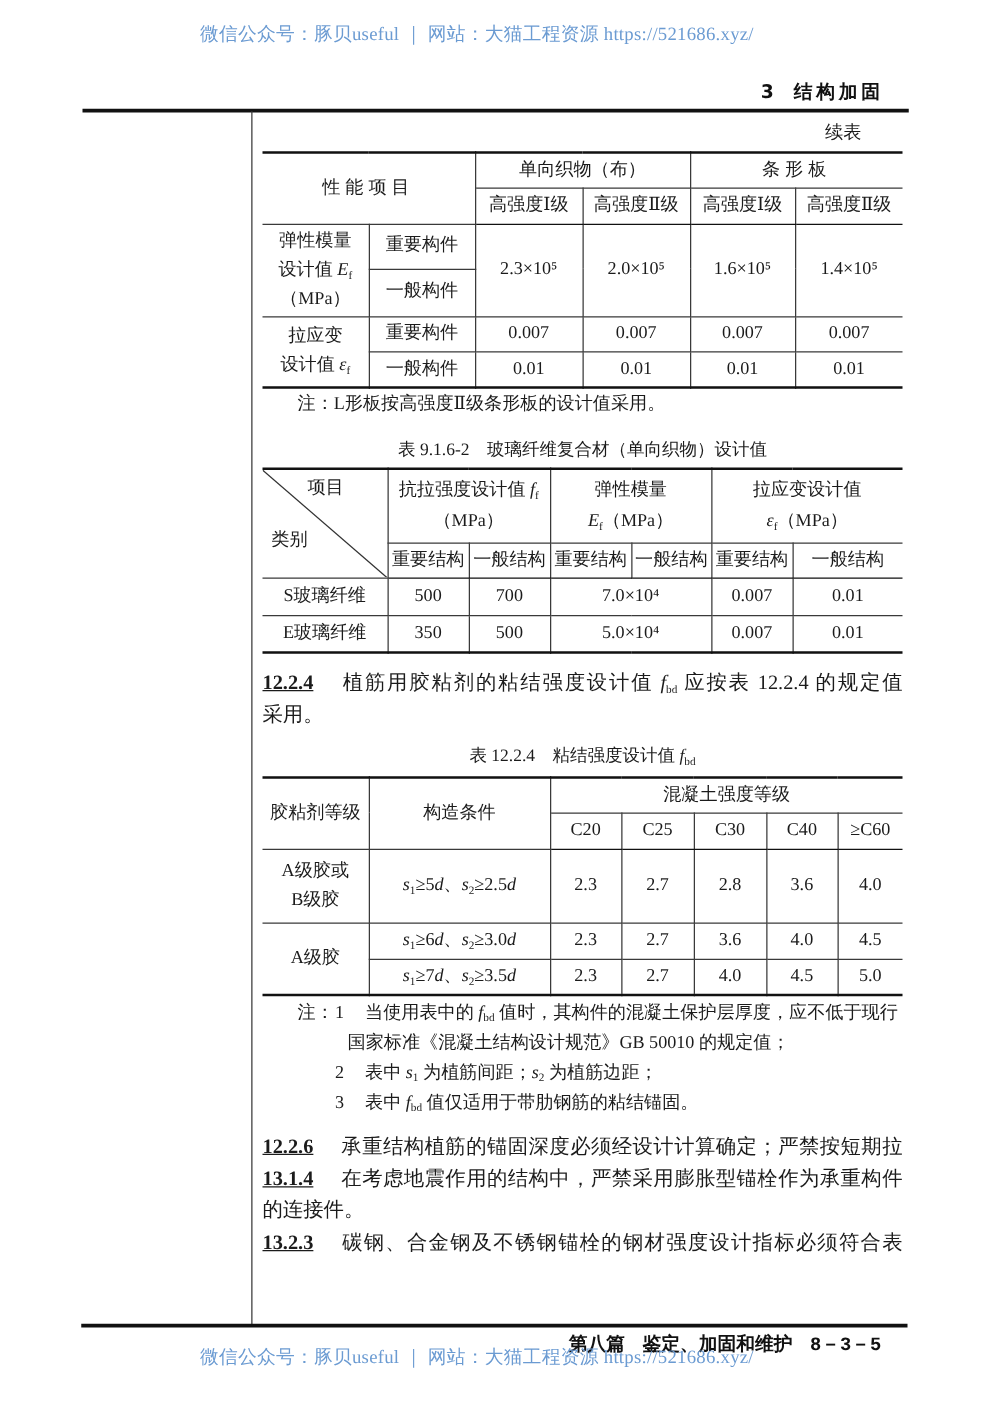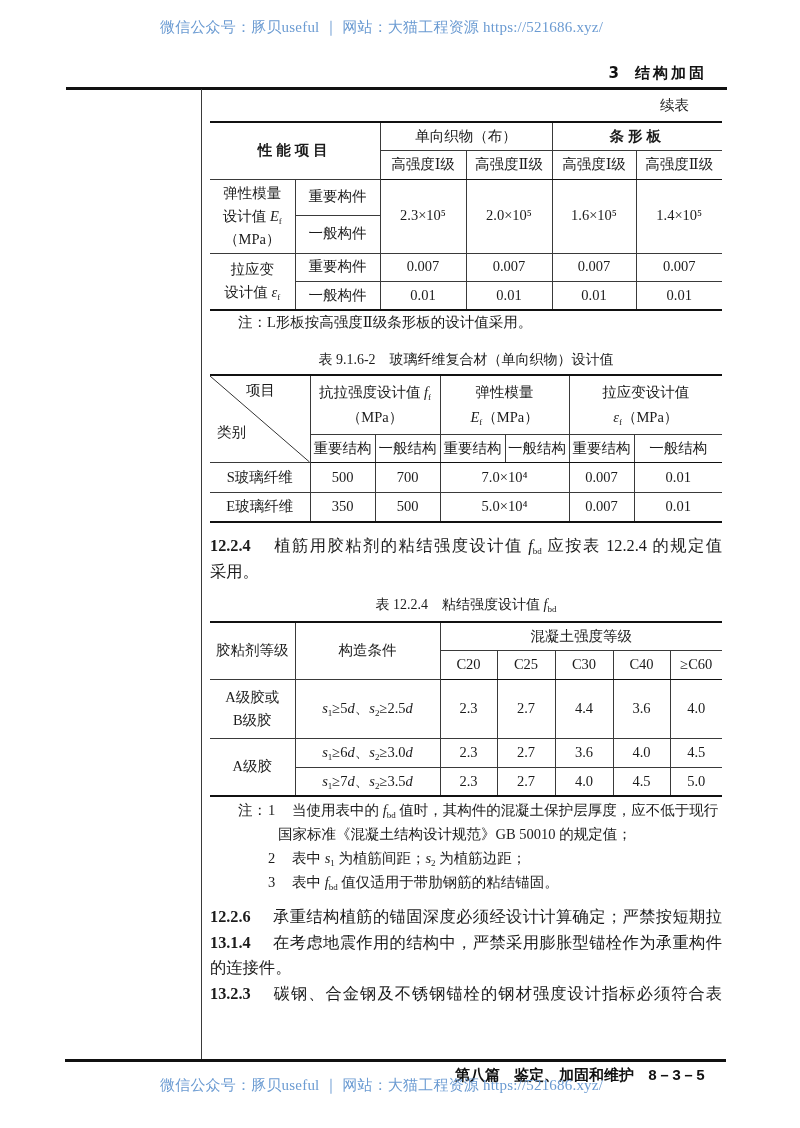--- a/index.html
+++ b/index.html
@@ -18,21 +18,21 @@
   #rule-bottom{left:65px;top:1059px;width:661px;height:3px;background:#111;}
   #vrule{left:201px;top:89px;width:1px;height:971px;background:#3a3a3a;}
 
   #cont-label{left:660px;top:96px;font-size:14.5px;}
 
   table.t{position:absolute;left:210px;border-collapse:collapse;table-layout:fixed;width:512px;
           border-top:2px solid #111;border-bottom:2px solid #111;border-left:hidden;border-right:hidden;}
   table.t td{border:1px solid #3a3a3a;text-align:center;vertical-align:middle;font-size:14.5px;
              padding:0;line-height:1.2;white-space:nowrap;overflow:hidden;}
   table.t tr.hb td{border-bottom:1.6px solid #111;}
-  .sp{letter-spacing:4px;font-weight:bold;}
+  .sp{letter-spacing:4px;}
   i.sym{font-style:italic;}
   sub{font-size:9px;vertical-align:-3px;line-height:0;}
 
   #t1{top:121px;}
   #t1 col.a{width:85px} #t1 col.b{width:85px} #t1 col.c{width:86px}
   #t1 col.d{width:86px} #t1 col.e{width:84px} #t1 col.f{width:86px}
   .h28{height:28px} .h29{height:29px} .h36{height:36px} .h38{height:38px}
   .h58{height:58px} .h30{height:30px} .h59{height:59px}
   .lbl div{line-height:23px;}
 
@@ -45,21 +45,21 @@
   #t2 col.e{width:64px} #t2 col.f{width:65px} #t2 col.g{width:88px}
   .diag{position:relative;height:86px;}
   .diag svg{position:absolute;left:0;top:0;width:100%;height:100%;}
   .diag .tr{position:absolute;left:36px;top:6px;}
   .diag .bl{position:absolute;left:7px;top:48px;}
   .grp div{line-height:25px;}
 
   .para{left:210px;width:512px;font-size:16.3px;}
   .para .ln{white-space:nowrap;text-align:justify;text-align-last:justify;}
   .para .ln.last{text-align-last:left;}
-  .para .sec{font-weight:bold;margin-right:22px;}
+  .para .sec{font-weight:bold;margin-right:22px;text-decoration:underline;}
   #p1224{top:533px;line-height:26px;}
   #pblock{top:904px;line-height:25.5px;}
 
   #t3-title{top:596px;}
   #t3{top:621px;}
   #t3 col.a{width:85px} #t3 col.b{width:145px} #t3 col.c{width:57px} #t3 col.d{width:58px}
   #t3 col.e{width:58px} #t3 col.f{width:57px} #t3 col.g{width:52px}
   .cond{font-size:14.5px;}
 
   #notes3{left:238px;top:798px;font-size:14.5px;line-height:24px;white-space:nowrap;}
@@ -234,21 +234,21 @@
     <td>≥C60</td>
   </tr>
   <tr class="h59">
     <td class="lbl">
       <div>A级胶或</div>
       <div>B级胶</div>
     </td>
     <td class="cond"><i>s</i><sub>1</sub><span>≥5</span><i>d</i><span>、</span><i>s</i><sub>2</sub><span>≥2.5</span><i>d</i></td>
     <td>2.3</td>
     <td>2.7</td>
-    <td>4.4</td>
+    <td>2.8</td>
     <td>3.6</td>
     <td>4.0</td>
   </tr>
   <tr class="h29">
     <td rowspan="2">A级胶</td>
     <td class="cond"><i>s</i><sub>1</sub><span>≥6</span><i>d</i><span>、</span><i>s</i><sub>2</sub><span>≥3.0</span><i>d</i></td>
     <td>2.3</td>
     <td>2.7</td>
     <td>3.6</td>
     <td>4.0</td>

